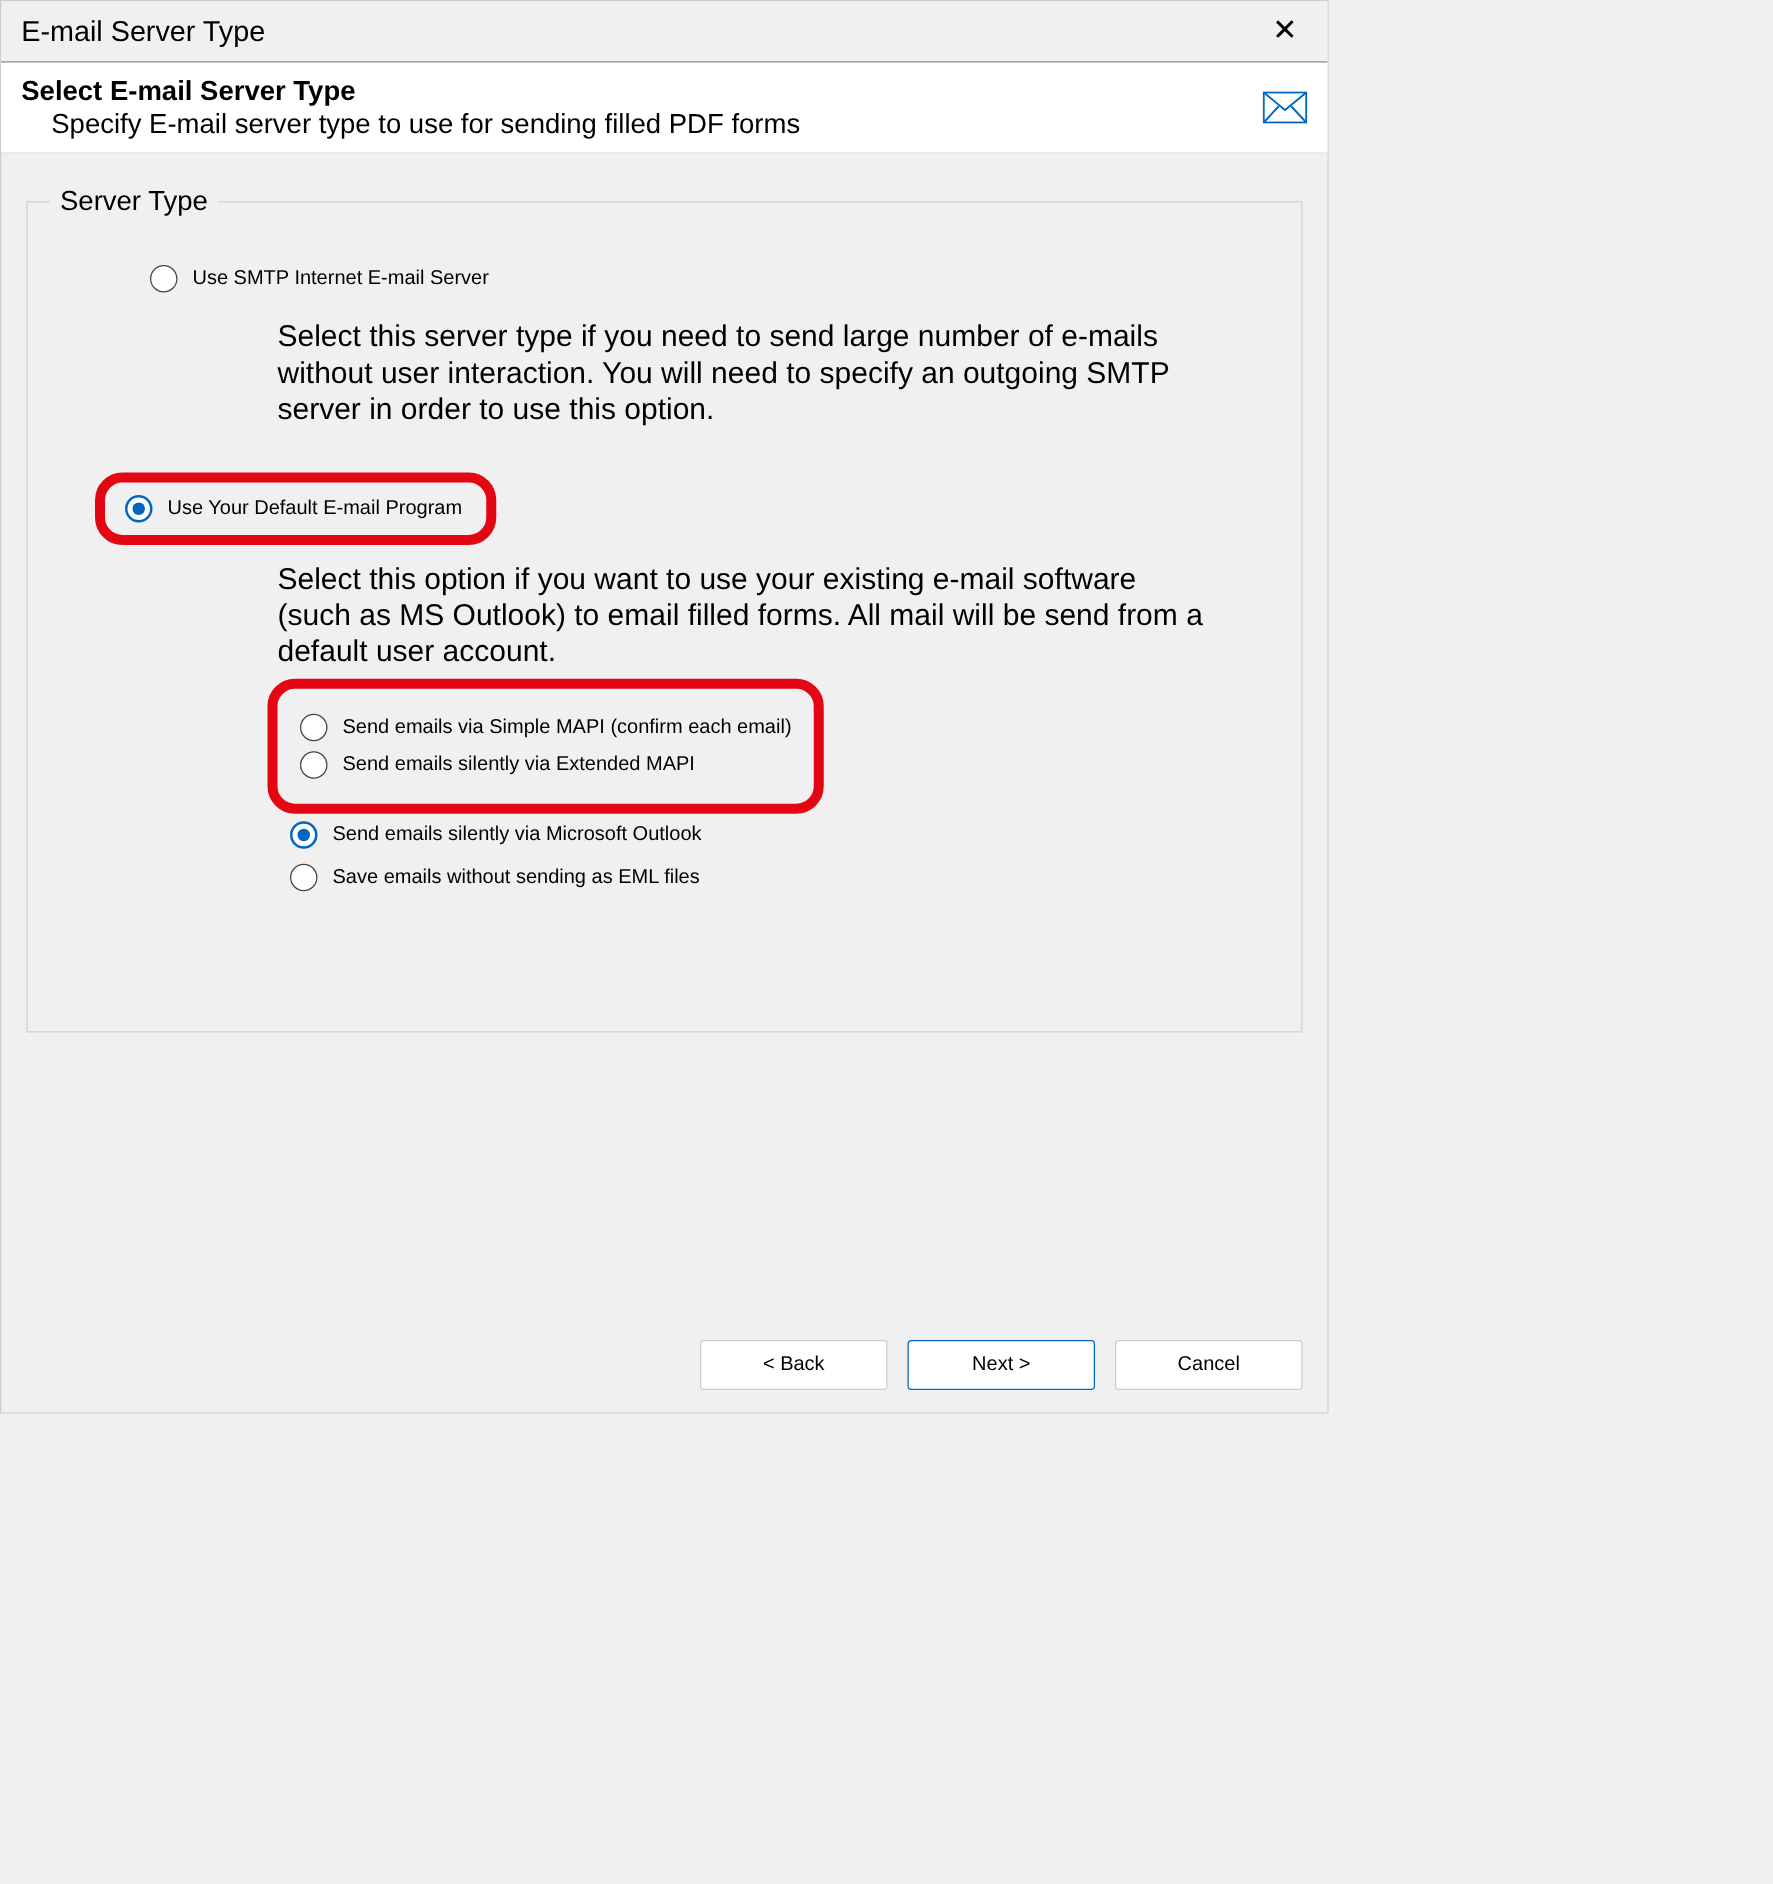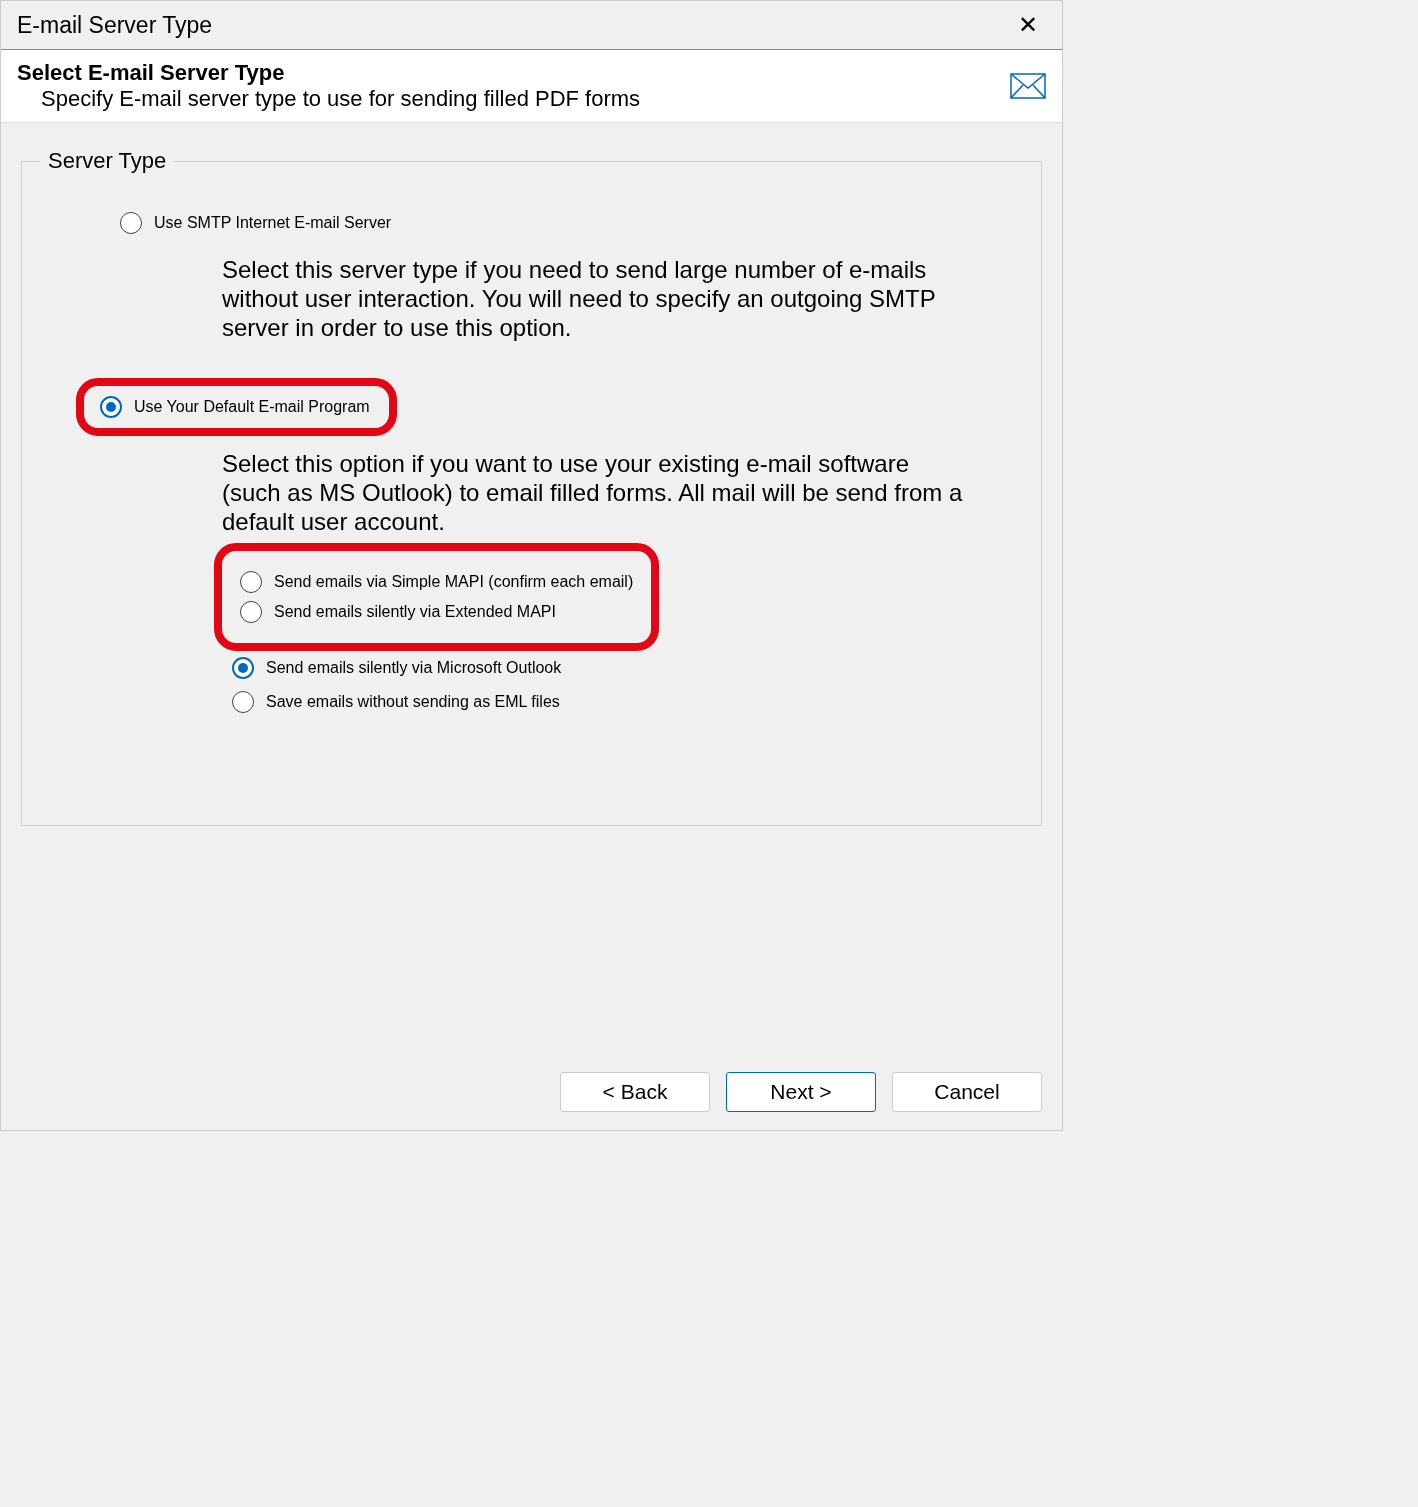--- a/index.html
+++ b/index.html
@@ -155,21 +155,21 @@
     .button-row {
       display: flex;
       justify-content: flex-end;
       gap: 16px;
       margin-top: auto;
       margin-bottom: 2px;
     }
     .btn {
       min-width: 150px;
       height: 40px;
-      font-size: 21px;
+      font-size: 16px;
       background: #fff;
       border: 1px solid #ccc;
       cursor: pointer;
       border-radius: 3px;
     }
     .btn.primary {
       border: 1.5px solid #0067c0;
     }
   </style>
 </head>

